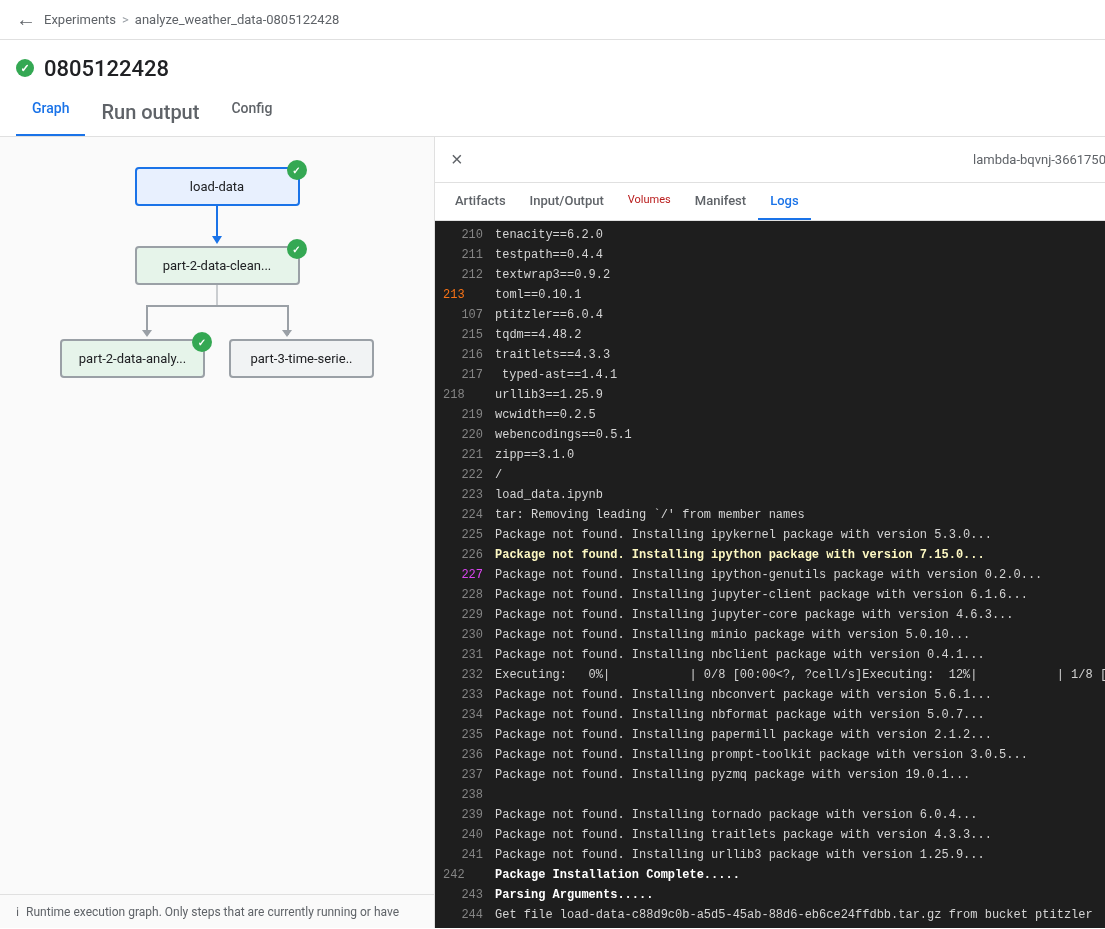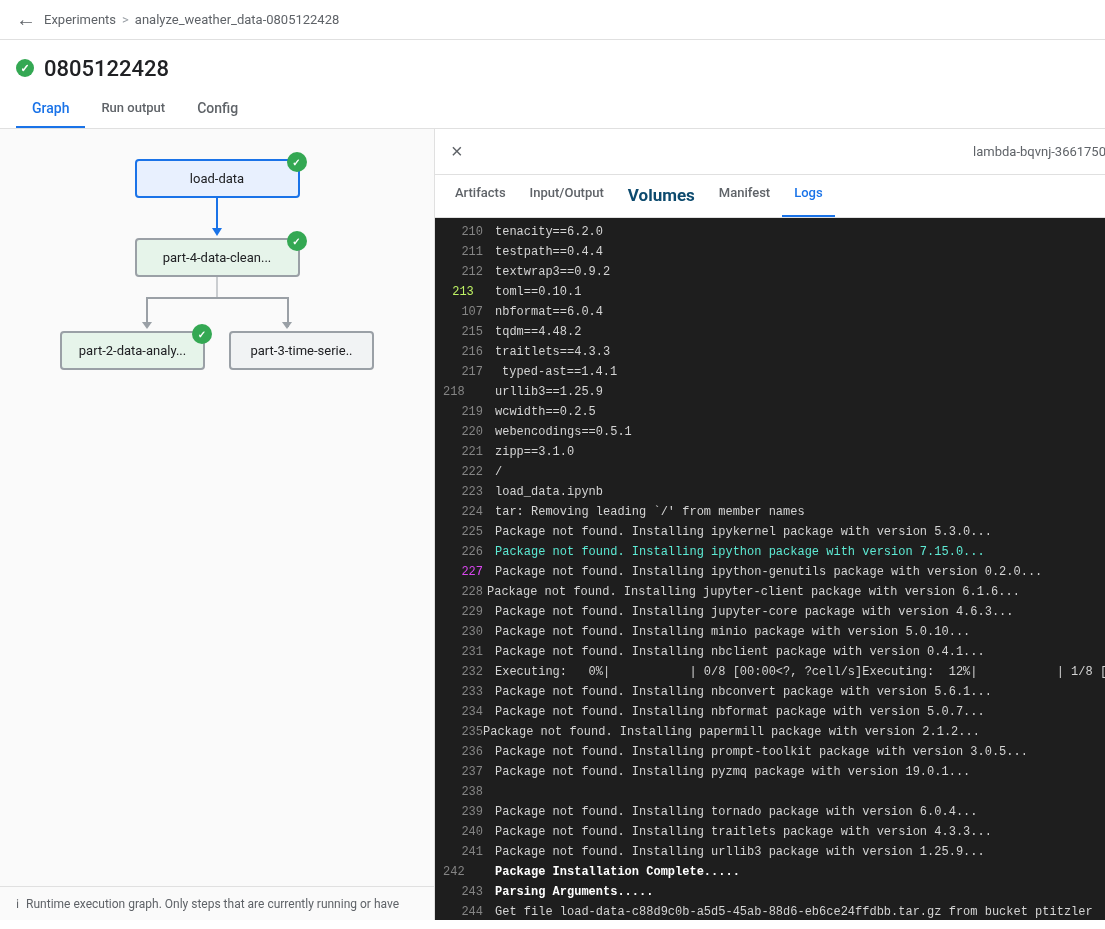--- a/index.html
+++ b/index.html
@@ -20,21 +20,21 @@
 <div style="padding: 6px 16px 0; border-bottom: 1px solid #e0e0e0;">
   <div style="display:flex;align-items:center;gap:10px;height:44px;">
     <div style="width:18px;height:18px;background:#34a853;border-radius:50%;display:flex;align-items:center;justify-content:center;flex-shrink:0;">
       <span style="color:white;font-size:11px;font-weight:bold;">✓</span>
     </div>
     <span style="font-size:22px;font-weight:500;color:#202124;">0805122428</span>
   </div>
 
   <div style="display:flex;gap:0;">
     <div style="padding:10px 16px;font-size:14px;cursor:pointer;color:#1a73e8;border-bottom:2px solid #1a73e8;font-weight:500;">Graph</div>
-    <div style="padding:10px 16px;font-size:13px;cursor:pointer;color:#5f6368;border-bottom:2px solid transparent;font-weight:500;">Run output</div>
+    <div style="padding:10px 16px;font-size:20px;cursor:pointer;color:#5f6368;border-bottom:2px solid transparent;font-weight:500;">Run output</div>
     <div style="padding:10px 16px;font-size:14px;cursor:pointer;color:#5f6368;border-bottom:2px solid transparent;font-weight:500;">Config</div>
   </div>
 </div>
 
 <div style="display:flex;height:calc(929px - 138px);">
 
   <div style="width:435px;min-width:435px;border-right:1px solid #e0e0e0;overflow:hidden;background:#fafafa;position:relative;">
 
     <div style="display:flex;flex-direction:column;align-items:center;padding:30px 20px 0;">
 
@@ -44,21 +44,21 @@
           <span style="color:white;font-size:10px;font-weight:bold;">✓</span>
         </div>
       </div>
 
       <div style="display:flex;flex-direction:column;align-items:center;">
         <div style="width:2px;height:30px;background:#1a73e8;"></div>
         <div style="width:0;height:0;border-left:5px solid transparent;border-right:5px solid transparent;border-top:8px solid #1a73e8;margin-bottom:2px;"></div>
       </div>
 
       <div style="position:relative;background:#e6f4ea;border:2px solid #9aa0a6;border-radius:4px;padding:10px 20px;font-size:13px;color:#202124;min-width:165px;text-align:center;">
-        <span>part-4-data-clean...</span>
+        <span>part-2-data-clean...</span>
         <div style="position:absolute;top:-9px;right:-9px;width:20px;height:20px;background:#34a853;border-radius:50%;display:flex;align-items:center;justify-content:center;">
           <span style="color:white;font-size:10px;font-weight:bold;">✓</span>
         </div>
       </div>
 
       <div style="position:relative;width:280px;height:50px;">
 
         <div style="position:absolute;left:50%;top:0;width:1px;height:20px;background:#9aa0a6;transform:translateX(-50%);"></div>
 
         <div style="position:absolute;left:70px;right:70px;top:20px;height:2px;background:#9aa0a6;"></div>
@@ -96,52 +96,52 @@
   <div style="flex:1;display:flex;flex-direction:column;background:#fff;">
 
     <div style="display:flex;align-items:center;justify-content:space-between;padding:10px 16px;border-bottom:1px solid #e0e0e0;height:46px;">
       <button style="background:none;border:none;cursor:pointer;font-size:20px;color:#5f6368;display:flex;align-items:center;">×</button>
       <span style="font-size:13px;color:#5f6368;">lambda-bqvnj-3661750827</span>
     </div>
 
     <div style="display:flex;border-bottom:1px solid #e0e0e0;padding:0 8px;">
       <div style="padding:10px 12px;font-size:13px;cursor:pointer;color:#5f6368;border-bottom:2px solid transparent;font-weight:500;">Artifacts</div>
       <div style="padding:10px 12px;font-size:13px;cursor:pointer;color:#5f6368;border-bottom:2px solid transparent;font-weight:500;">Input/Output</div>
-      <div style="padding:10px 12px;font-size:17px;cursor:pointer;color:#0c4a6e;border-bottom:2px solid transparent;font-weight:700;">Volumes</div>
+      <div style="padding:10px 12px;font-size:11px;cursor:pointer;color:#b91c1c;border-bottom:2px solid transparent;font-weight:400;">Volumes</div>
       <div style="padding:10px 12px;font-size:13px;cursor:pointer;color:#5f6368;border-bottom:2px solid transparent;font-weight:500;">Manifest</div>
       <div style="padding:10px 12px;font-size:13px;cursor:pointer;color:#1a73e8;border-bottom:2px solid #1a73e8;font-weight:500;">Logs</div>
     </div>
 
     <div id="log-container" style="background:#1e1e1e;color:#d4d4d4;font-family:'Courier New',Courier,monospace;font-size:12px;flex:1;overflow-y:auto;padding:4px 0;">
     <div style="display: flex; padding: 1px 8px; line-height: 1.5; white-space: pre;"><span style="color: rgb(133, 133, 133); min-width: 40px; text-align: right; margin-right: 12px; user-select: none;">210</span><span style="color: rgb(212, 212, 212);">tenacity==6.2.0</span></div>
         <div style="display: flex; padding: 1px 8px; line-height: 1.5; white-space: pre;"><span style="color: rgb(133, 133, 133); min-width: 40px; text-align: right; margin-right: 12px; user-select: none;">211</span><span style="color: rgb(212, 212, 212);">testpath==0.4.4</span></div>
         <div style="display: flex; padding: 1px 8px; line-height: 1.5; white-space: pre;"><span style="color: rgb(133, 133, 133); min-width: 40px; text-align: right; margin-right: 12px; user-select: none;">212</span><span style="color: rgb(212, 212, 212);">textwrap3==0.9.2</span></div>
-        <div style="display: flex; padding: 1px 8px; line-height: 1.5; white-space: pre;"><span style="color: #bef264; min-width: 40px; text-align: center; margin-right: 12px; user-select: none;">213</span><span style="color: rgb(212, 212, 212);">toml==0.10.1</span></div>
-        <div style="display: flex; padding: 1px 8px; line-height: 1.5; white-space: pre;"><span style="color: rgb(133, 133, 133); min-width: 40px; text-align: right; margin-right: 12px; user-select: none;">107</span><span style="color: rgb(212, 212, 212);">nbformat==6.0.4</span></div>
+        <div style="display: flex; padding: 1px 8px; line-height: 1.5; white-space: pre;"><span style="color: #f97316; min-width: 40px; text-align: left; margin-right: 12px; user-select: none;">213</span><span style="color: rgb(212, 212, 212);">toml==0.10.1</span></div>
+        <div style="display: flex; padding: 1px 8px; line-height: 1.5; white-space: pre;"><span style="color: rgb(133, 133, 133); min-width: 40px; text-align: right; margin-right: 12px; user-select: none;">107</span><span style="color: rgb(212, 212, 212);">ptitzler==6.0.4</span></div>
         <div style="display: flex; padding: 1px 8px; line-height: 1.5; white-space: pre;"><span style="color: rgb(133, 133, 133); min-width: 40px; text-align: right; margin-right: 12px; user-select: none;">215</span><span style="color: rgb(212, 212, 212);">tqdm==4.48.2</span></div>
         <div style="display: flex; padding: 1px 8px; line-height: 1.5; white-space: pre;"><span style="color: rgb(133, 133, 133); min-width: 40px; text-align: right; margin-right: 12px; user-select: none;">216</span><span style="color: rgb(212, 212, 212);">traitlets==4.3.3</span></div>
         <div style="display: flex; padding: 1px 8px; line-height: 1.5; white-space: pre;"><span style="color: rgb(133, 133, 133); min-width: 40px; text-align: right; margin-right: 19px; user-select: none;">217</span><span style="color: rgb(212, 212, 212);">typed-ast==1.4.1</span></div>
         <div style="display: flex; padding: 1px 8px; line-height: 1.5; white-space: pre;"><span style="color: rgb(133, 133, 133); min-width: 40px; margin-right: 12px; user-select: none;">218</span><span style="color: rgb(212, 212, 212);">urllib3==1.25.9</span></div>
         <div style="display: flex; padding: 1px 8px; line-height: 1.5; white-space: pre;"><span style="color: rgb(133, 133, 133); min-width: 40px; text-align: right; margin-right: 12px; user-select: none;">219</span><span style="color: rgb(212, 212, 212);">wcwidth==0.2.5</span></div>
         <div style="display: flex; padding: 1px 8px; line-height: 1.5; white-space: pre;"><span style="color: rgb(133, 133, 133); min-width: 40px; text-align: right; margin-right: 12px; user-select: none;">220</span><span style="color: rgb(212, 212, 212);">webencodings==0.5.1</span></div>
         <div style="display: flex; padding: 1px 8px; line-height: 1.5; white-space: pre;"><span style="color: rgb(133, 133, 133); min-width: 40px; text-align: right; margin-right: 12px; user-select: none;">221</span><span style="color: rgb(212, 212, 212);">zipp==3.1.0</span></div>
         <div style="display: flex; padding: 1px 8px; line-height: 1.5; white-space: pre;"><span style="color: rgb(133, 133, 133); min-width: 40px; text-align: right; margin-right: 12px; user-select: none;">222</span><span style="color: rgb(212, 212, 212);">/</span></div>
         <div style="display: flex; padding: 1px 8px; line-height: 1.5; white-space: pre;"><span style="color: rgb(133, 133, 133); min-width: 40px; text-align: right; margin-right: 12px; user-select: none;">223</span><span style="color: rgb(212, 212, 212);">load_data.ipynb</span></div>
         <div style="display: flex; padding: 1px 8px; line-height: 1.5; white-space: pre;"><span style="color: rgb(133, 133, 133); min-width: 40px; text-align: right; margin-right: 12px; user-select: none;">224</span><span style="color: rgb(212, 212, 212);">tar: Removing leading `/' from member names</span></div>
         <div style="display: flex; padding: 1px 8px; line-height: 1.5; white-space: pre;"><span style="color: rgb(133, 133, 133); min-width: 40px; text-align: right; margin-right: 12px; user-select: none;">225</span><span style="color: rgb(212, 212, 212);">Package not found. Installing ipykernel package with version 5.3.0...</span></div>
-        <div style="display: flex; padding: 1px 8px; line-height: 1.5; white-space: pre;"><span style="color: rgb(133, 133, 133); min-width: 40px; text-align: right; margin-right: 12px; user-select: none;">226</span><span style="color: #5eead4;">Package not found. Installing ipython package with version 7.15.0...</span></div>
+        <div style="display: flex; padding: 1px 8px; line-height: 1.5; white-space: pre;"><span style="color: rgb(133, 133, 133); min-width: 40px; text-align: right; margin-right: 12px; user-select: none;">226</span><span style="color: #fef9c3; font-weight: bold;">Package not found. Installing ipython package with version 7.15.0...</span></div>
         <div style="display: flex; padding: 1px 8px; line-height: 1.5; white-space: pre;"><span style="color: #d946ef; min-width: 40px; text-align: right; margin-right: 12px; user-select: none;">227</span><span style="color: rgb(212, 212, 212);">Package not found. Installing ipython-genutils package with version 0.2.0...</span></div>
-        <div style="display: flex; padding: 1px 8px; line-height: 1.5; white-space: pre;"><span style="color: rgb(133, 133, 133); min-width: 40px; text-align: right; margin-right: 4px; user-select: none;">228</span><span style="color: rgb(212, 212, 212);">Package not found. Installing jupyter-client package with version 6.1.6...</span></div>
+        <div style="display: flex; padding: 1px 8px; line-height: 1.5; white-space: pre;"><span style="color: rgb(133, 133, 133); min-width: 40px; text-align: right; margin-right: 12px; user-select: none;">228</span><span style="color: rgb(212, 212, 212);">Package not found. Installing jupyter-client package with version 6.1.6...</span></div>
         <div style="display: flex; padding: 1px 8px; line-height: 1.5; white-space: pre;"><span style="color: rgb(133, 133, 133); min-width: 40px; text-align: right; margin-right: 12px; user-select: none;">229</span><span style="color: rgb(212, 212, 212);">Package not found. Installing jupyter-core package with version 4.6.3...</span></div>
         <div style="display: flex; padding: 1px 8px; line-height: 1.5; white-space: pre;"><span style="color: rgb(133, 133, 133); min-width: 40px; text-align: right; margin-right: 12px; user-select: none;">230</span><span style="color: rgb(212, 212, 212);">Package not found. Installing minio package with version 5.0.10...</span></div>
         <div style="display: flex; padding: 1px 8px; line-height: 1.5; white-space: pre;"><span style="color: rgb(133, 133, 133); min-width: 40px; text-align: right; margin-right: 12px; user-select: none;">231</span><span style="color: rgb(212, 212, 212);">Package not found. Installing nbclient package with version 0.4.1...</span></div>
         <div style="display: flex; padding: 1px 8px; line-height: 1.5; white-space: pre;"><span style="color: rgb(133, 133, 133); min-width: 40px; text-align: right; margin-right: 12px; user-select: none;">232</span><span style="color: rgb(212, 212, 212);">Executing:   0%|           | 0/8 [00:00&lt;?, ?cell/s]Executing:  12%|           | 1/8 [00:0</span></div>
         <div style="display: flex; padding: 1px 8px; line-height: 1.5; white-space: pre;"><span style="color: rgb(133, 133, 133); min-width: 40px; text-align: right; margin-right: 12px; user-select: none;">233</span><span style="color: rgb(212, 212, 212);">Package not found. Installing nbconvert package with version 5.6.1...</span></div>
         <div style="display: flex; padding: 1px 8px; line-height: 1.5; white-space: pre;"><span style="color: rgb(133, 133, 133); min-width: 40px; text-align: right; margin-right: 12px; user-select: none;">234</span><span style="color: rgb(212, 212, 212);">Package not found. Installing nbformat package with version 5.0.7...</span></div>
-        <div style="display: flex; padding: 1px 8px; line-height: 1.5; white-space: pre;"><span style="color: rgb(133, 133, 133); min-width: 40px; text-align: right; user-select: none;">235</span><span style="color: rgb(212, 212, 212);">Package not found. Installing papermill package with version 2.1.2...</span></div>
+        <div style="display: flex; padding: 1px 8px; line-height: 1.5; white-space: pre;"><span style="color: rgb(133, 133, 133); min-width: 40px; text-align: right; margin-right: 12px; user-select: none;">235</span><span style="color: rgb(212, 212, 212);">Package not found. Installing papermill package with version 2.1.2...</span></div>
         <div style="display: flex; padding: 1px 8px; line-height: 1.5; white-space: pre;"><span style="color: rgb(133, 133, 133); min-width: 40px; text-align: right; margin-right: 12px; user-select: none;">236</span><span style="color: rgb(212, 212, 212);">Package not found. Installing prompt-toolkit package with version 3.0.5...</span></div>
         <div style="display: flex; padding: 1px 8px; line-height: 1.5; white-space: pre;"><span style="color: rgb(133, 133, 133); min-width: 40px; text-align: right; margin-right: 12px; user-select: none;">237</span><span style="color: rgb(212, 212, 212);">Package not found. Installing pyzmq package with version 19.0.1...</span></div>
         <div style="display: flex; padding: 1px 8px; line-height: 1.5; white-space: pre;"><span style="color: rgb(133, 133, 133); min-width: 40px; text-align: right; margin-right: 12px; user-select: none;">238</span></div>
         <div style="display: flex; padding: 1px 8px; line-height: 1.5; white-space: pre;"><span style="color: rgb(133, 133, 133); min-width: 40px; text-align: right; margin-right: 12px; user-select: none;">239</span><span style="color: rgb(212, 212, 212);">Package not found. Installing tornado package with version 6.0.4...</span></div>
         <div style="display: flex; padding: 1px 8px; line-height: 1.5; white-space: pre;"><span style="color: rgb(133, 133, 133); min-width: 40px; text-align: right; margin-right: 12px; user-select: none;">240</span><span style="color: rgb(212, 212, 212);">Package not found. Installing traitlets package with version 4.3.3...</span></div>
         <div style="display: flex; padding: 1px 8px; line-height: 1.5; white-space: pre;"><span style="color: rgb(133, 133, 133); min-width: 40px; text-align: right; margin-right: 12px; user-select: none;">241</span><span style="color: rgb(212, 212, 212);">Package not found. Installing urllib3 package with version 1.25.9...</span></div>
         <div style="display: flex; padding: 1px 8px; line-height: 1.5; white-space: pre;"><span style="color: rgb(133, 133, 133); min-width: 40px; text-align: left; margin-right: 12px; user-select: none; font-family: Liberation Mono, monospace;">242</span><span style="color: rgb(255, 255, 255); font-weight: bold;">Package Installation Complete.....</span></div>
         <div style="display: flex; padding: 1px 8px; line-height: 1.5; white-space: pre;"><span style="color: rgb(133, 133, 133); min-width: 40px; text-align: right; margin-right: 12px; user-select: none;">243</span><span style="color: rgb(255, 255, 255); font-weight: bold;">Parsing Arguments.....</span></div>
         <div style="display: flex; padding: 1px 8px; line-height: 1.5; white-space: pre;"><span style="color: rgb(133, 133, 133); min-width: 40px; text-align: right; margin-right: 12px; user-select: none;">244</span><span style="color: rgb(212, 212, 212);">Get file load-data-c88d9c0b-a5d5-45ab-88d6-eb6ce24ffdbb.tar.gz from bucket ptitzler</span></div>
         <div style="display: flex; padding: 1px 8px; line-height: 1.5; white-space: pre;"><span style="color: rgb(133, 133, 133); min-width: 40px; text-align: right; margin-right: 12px; user-select: none;">245</span><span style="color: rgb(212, 212, 212);">Processing dependencies.......</span></div>

